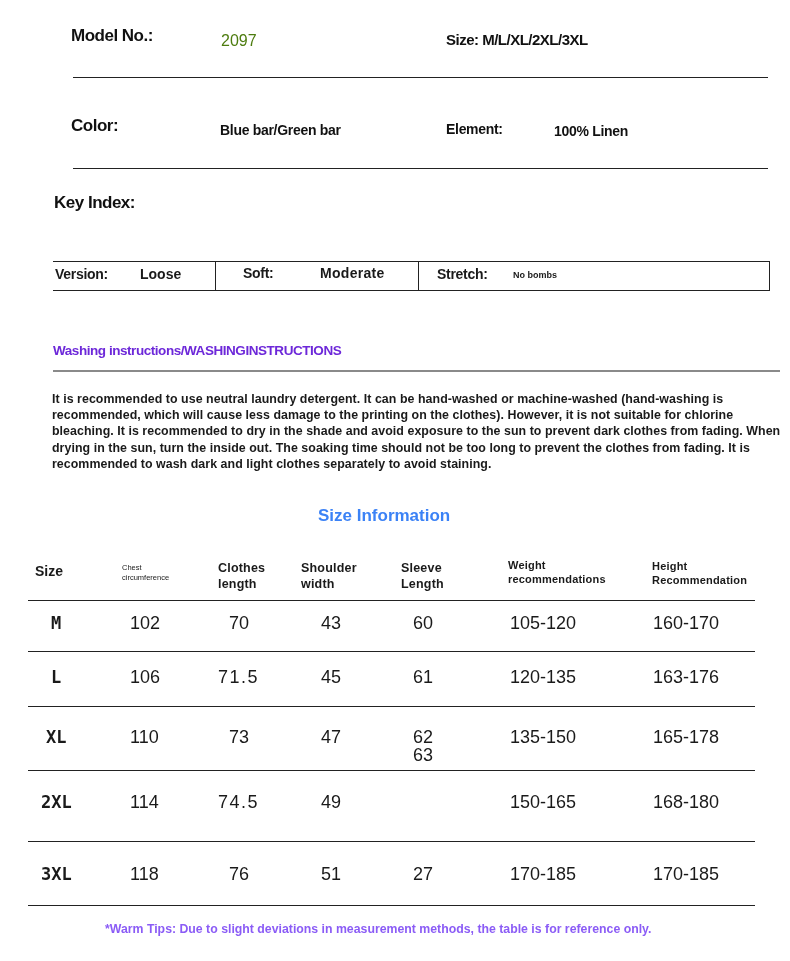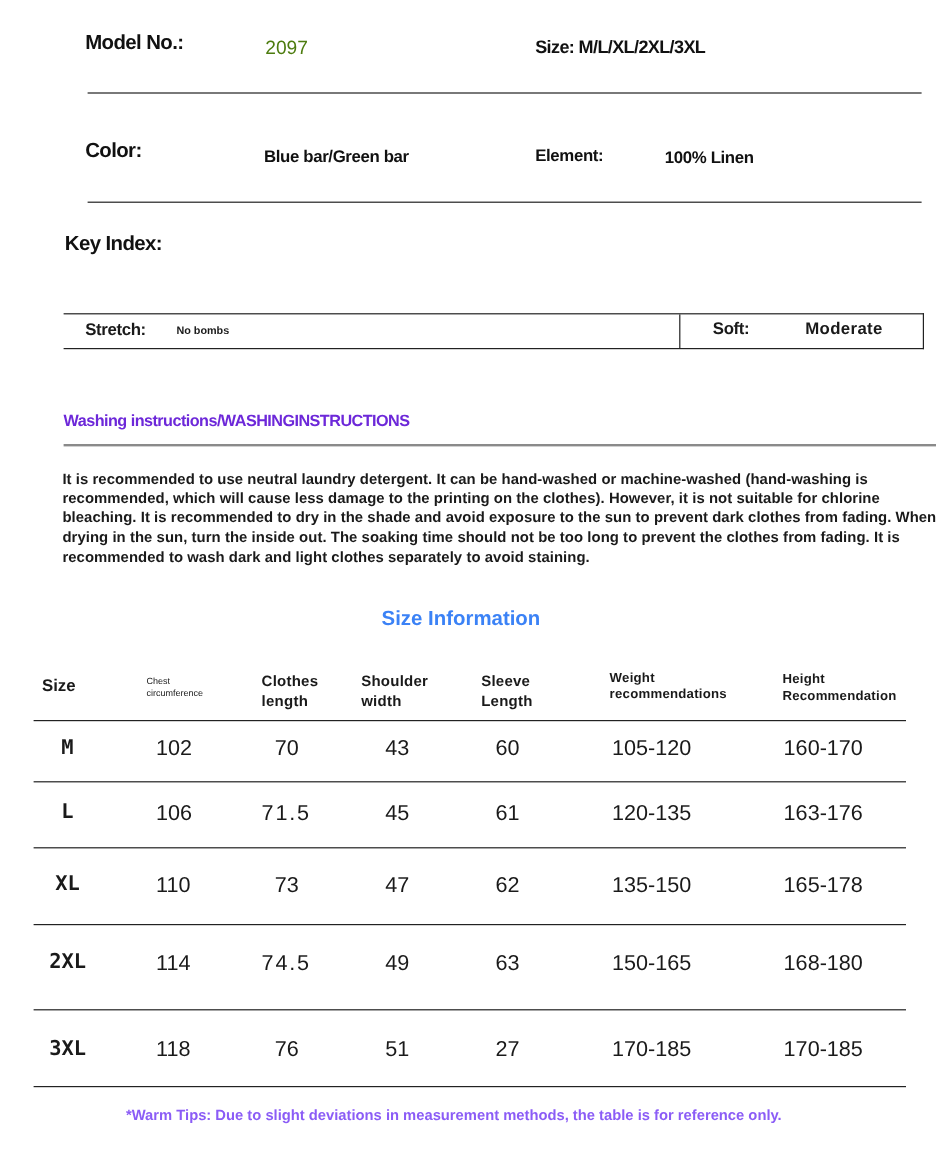--- a/index.html
+++ b/index.html
@@ -48,27 +48,31 @@
 <div class="hr" style="left:73px; top:77px; width:695px;"></div>
 
 <div class="abs label-lg" style="left:71px; top:116px;">Color:</div>
 <div class="abs val-md" style="left:220px; top:122px;">Blue bar/Green bar</div>
 <div class="abs val-md" style="left:446px; top:121px;">Element:</div>
 <div class="abs val-md" style="left:554px; top:123px;">100% Linen</div>
 <div class="hr" style="left:73px; top:168px; width:695px;"></div>
 
 <div class="abs label-lg" style="left:54px; top:193px;">Key Index:</div>
 <div class="key-table">
-  <div class="key-cell" style="flex:1;">
-    <span class="k" style="left:18px;">Stretch:</span>
-    <span class="v" style="left:94px; top:8px; font-size:9px;">No bombs</span>
+  <div class="key-cell" style="width:162px;">
+    <span class="k" style="left:2px;">Version:</span>
+    <span class="v" style="left:87px; top:4px; font-size:14px;">Loose</span>
   </div>
   <div class="key-cell" style="width:203px;">
     <span class="k" style="left:27px; top:3px;">Soft:</span>
     <span class="v" style="left:104px; top:3px; font-size:14px; letter-spacing:0.3px;">Moderate</span>
+  </div>
+  <div class="key-cell" style="flex:1;">
+    <span class="k" style="left:18px;">Stretch:</span>
+    <span class="v" style="left:94px; top:8px; font-size:9px;">No bombs</span>
   </div>
 </div>
 
 <div class="abs wash-title">Washing instructions/WASHINGINSTRUCTIONS</div>
 <div class="wash-rule"></div>
 <div class="wash-body">It is recommended to use neutral laundry detergent. It can be hand-washed or machine-washed (hand-washing is recommended, which will cause less damage to the printing on the clothes). However, it is not suitable for chlorine bleaching. It is recommended to dry in the shade and avoid exposure to the sun to prevent dark clothes from fading. When drying in the sun, turn the inside out. The soaking time should not be too long to prevent the clothes from fading. It is recommended to wash dark and light clothes separately to avoid staining.</div>
 
 <div class="abs size-title">Size Information</div>
 
 <div class="th th-lg" style="left:35px; top:563px;">Size</div>
@@ -111,21 +115,21 @@
       <div class="cell" style="left: 321px; top: 727px;">47</div>
       <div class="cell" style="left: 413px; top: 727px;">62</div>
       <div class="cell" style="left: 510px; top: 727px;">135-150</div>
       <div class="cell" style="left: 653px; top: 727px;">165-178</div>
     </div>
     <div>
       <div class="cell size" style="left: 41px; top: 792px;">2XL</div>
       <div class="cell" style="left: 130px; top: 792px;">114</div>
       <div class="cell" style="left: 218px; top: 792px; letter-spacing: 1.5px;">74.5</div>
       <div class="cell" style="left: 321px; top: 792px;">49</div>
-      <div class="cell" style="left: 413px; top: 792px;">63</div>
+      <div class="cell" style="left: 413px; top: 745px;">63</div>
       <div class="cell" style="left: 510px; top: 792px;">150-165</div>
       <div class="cell" style="left: 653px; top: 792px;">168-180</div>
     </div>
     <div>
       <div class="cell size" style="left: 41px; top: 864px;">3XL</div>
       <div class="cell" style="left: 130px; top: 864px;">118</div>
       <div class="cell" style="left: 229px; top: 864px;">76</div>
       <div class="cell" style="left: 321px; top: 864px;">51</div>
       <div class="cell" style="left: 413px; top: 864px;">27</div>
       <div class="cell" style="left: 510px; top: 864px;">170-185</div>

